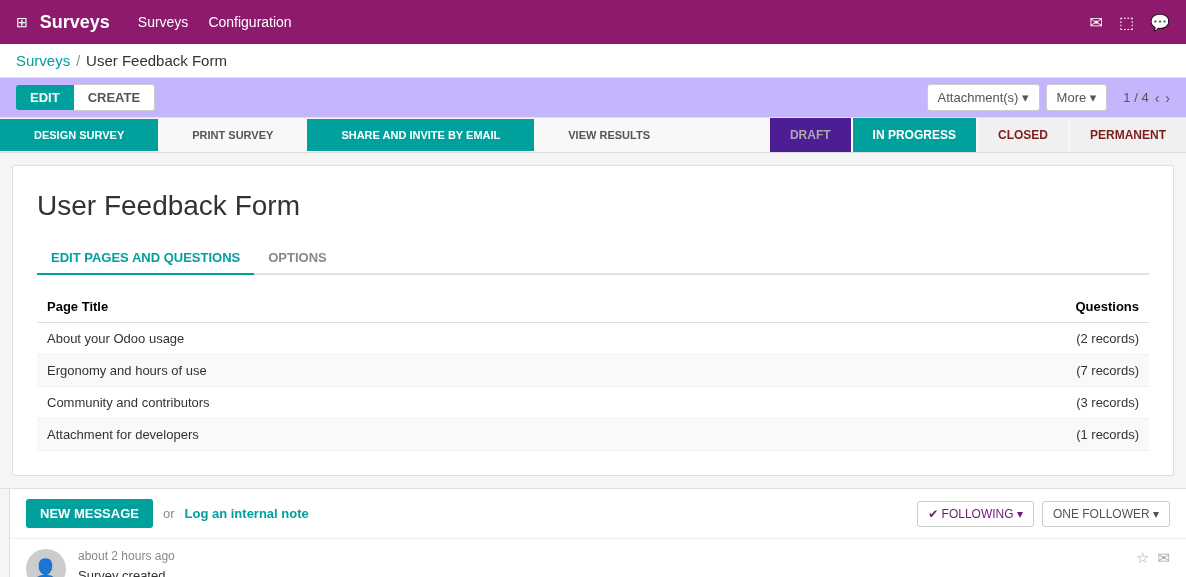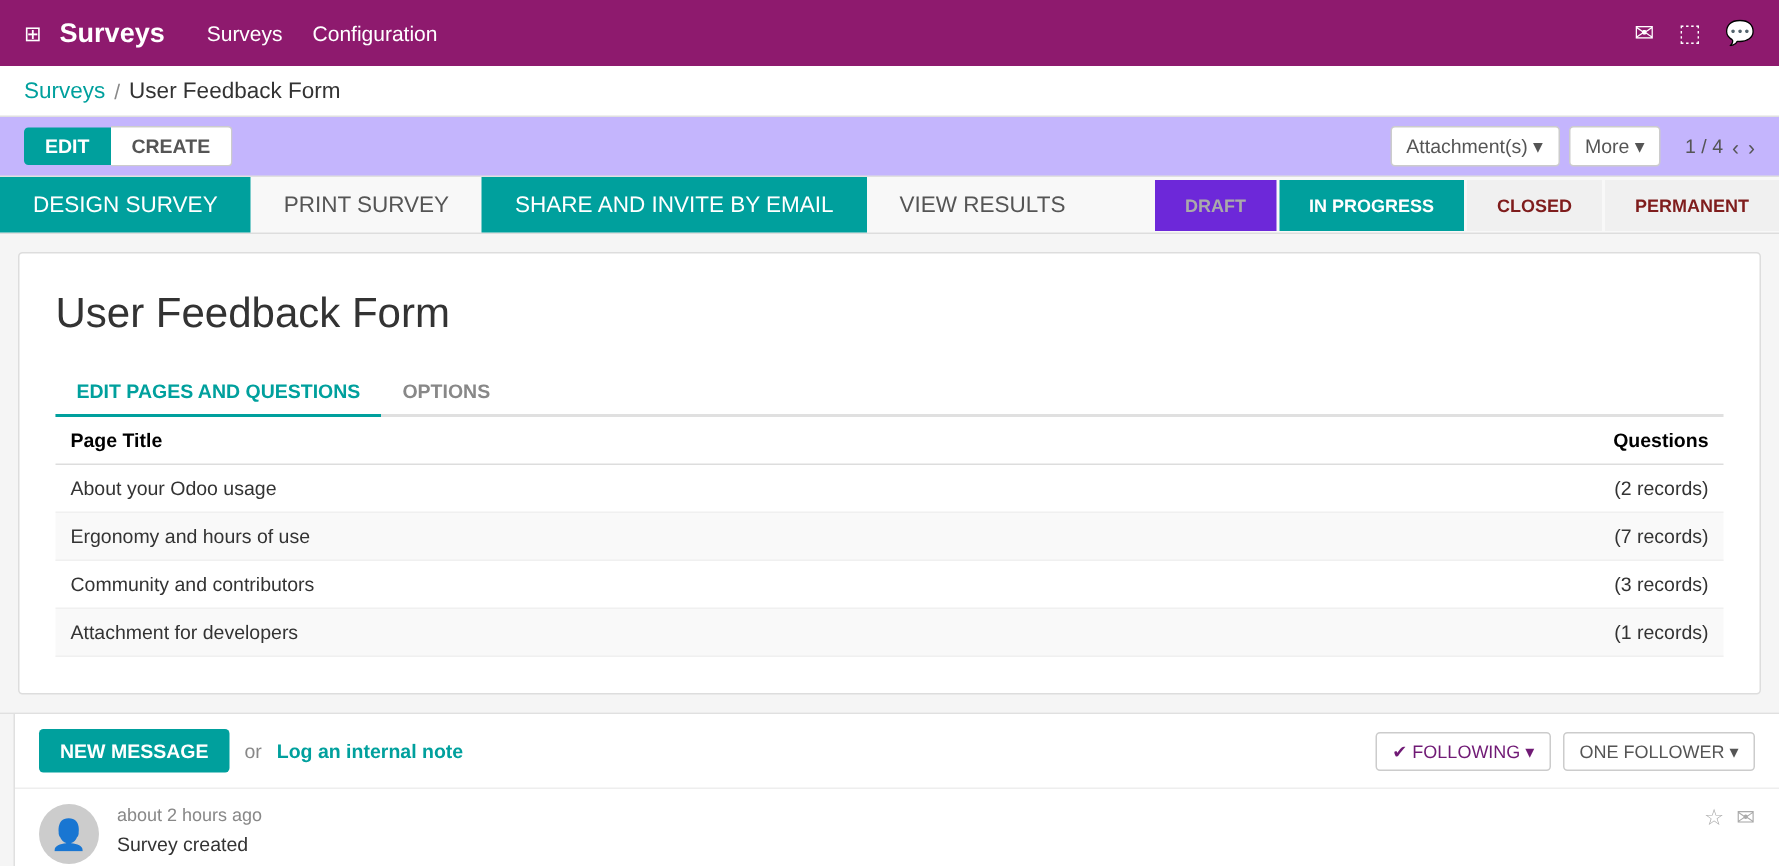--- a/index.html
+++ b/index.html
@@ -134,23 +134,23 @@
 
     
     .tab-bar {
       display: flex;
       align-items: center;
       background: #f8f8f8;
       border-bottom: 1px solid #ddd;
       padding: 0 0 0 0;
     }
     .tab-bar .tab {
-      padding: 10px 22px;
-      font-size: 15px;
-      font-weight: normal;
+      padding: 10px 34px;
+      font-size: 11px;
+      font-weight: bold;
       cursor: pointer;
       color: #555;
       border: none;
       background: none;
       text-transform: uppercase;
     }
     .tab-bar .tab.active {
       background: #00a09d;
       color: white;
     }
@@ -167,20 +167,21 @@
       font-size: 28px;
       font-weight: 300;
       color: #333;
       margin-bottom: 20px;
     }
 
     
     .inner-tabs {
       display: flex;
       border-bottom: 2px solid #e0e0e0;
+      margin-bottom: 16px;
     }
     .inner-tab {
       padding: 8px 14px;
       cursor: pointer;
       font-size: 13px;
       color: #888;
       font-weight: bold;
       text-transform: uppercase;
       border-bottom: 2px solid transparent;
       margin-bottom: -2px;
@@ -346,21 +347,21 @@
     }
     .pipeline-item + .pipeline-item {
       margin-left: 2px;
     }
     .pipeline-item.active-stage {
       background: #00a09d;
       color: white;
     }
     .pipeline-item.stage-done {
       color: #aaa;
-      background: #6d28d9;
+      background: #4c1d95;
     }
   </style>
 </head>
 <body>
 
 <div class="top-nav">
   <span class="app-grid">⊞</span>
   <span class="brand">Surveys</span>
   <div class="nav-links">
     <span>Surveys</span>

